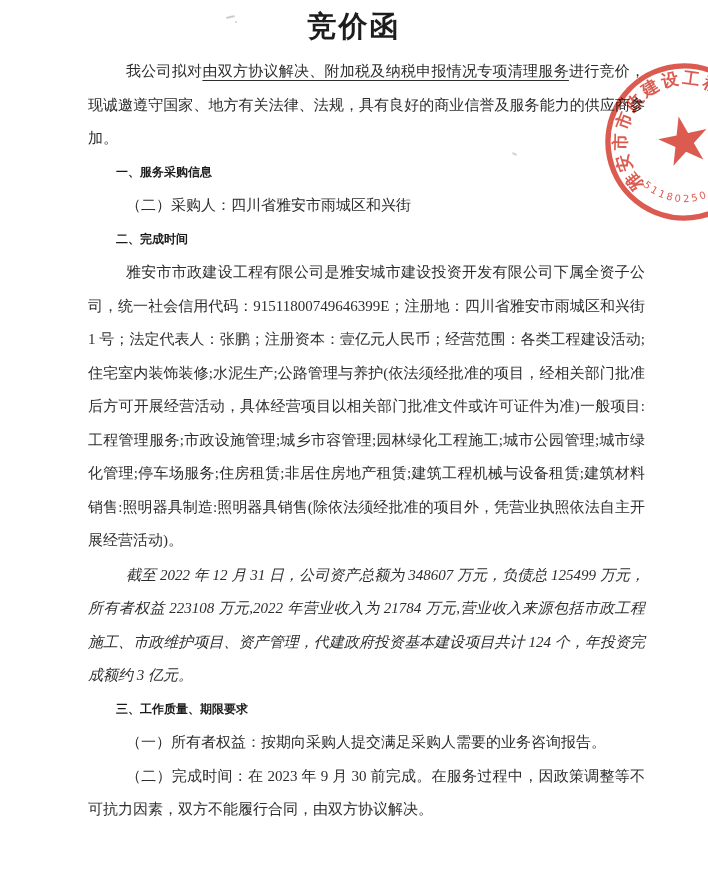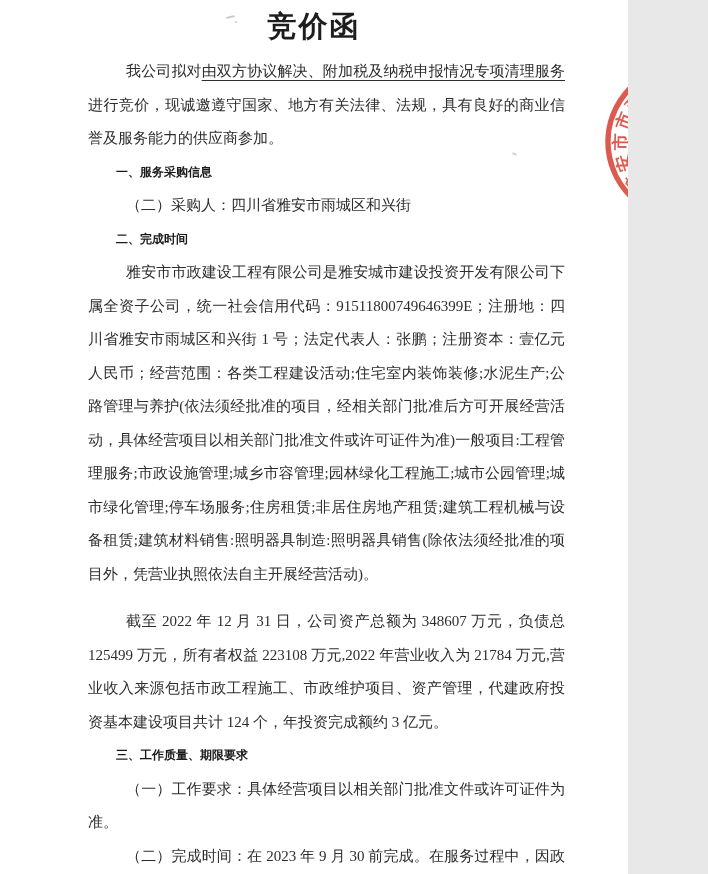--- a/index.html
+++ b/index.html
@@ -1,18 +1,18 @@
 <!DOCTYPE html>
 <html style="--stamp-red: #d5362a;"><head>
 <meta charset="utf-8">
 <style>
   html,body{margin:0;padding:0;background:#e8e8e8;}
   .page{
     position:relative;
-    width:628px;height:874px;
+    width:708px;height:874px;
     background:#ffffff;
     overflow:hidden;
     font-family:"Liberation Serif","DejaVu Serif",serif;
     color:#2d2d2d;
     box-sizing:border-box;
   }
   .doc-title{
     margin:0;
     padding-top:7px;
     text-align:center;
@@ -31,21 +31,21 @@
   }
   .doc-body p, .doc-body h2{margin:0;}
   .doc-body h2{
     font-family:"Liberation Sans","DejaVu Sans",sans-serif;
     font-size:12px;
     font-weight:bold;
     color:#191919;
     text-indent:28px;
   }
   .doc-body p.indent{text-indent:38px;}
-  .doc-body p.mt{margin-top:14px;}
+  .doc-body p.mt{margin-top:1px;font-style:italic;}
   .u{
     text-decoration:underline;
     text-decoration-thickness:1.2px;
     text-underline-offset:4px;
   }
   
   .stamp{
     position:absolute;
     left:584px;top:42px;
     width:200px;height:200px;
@@ -79,21 +79,21 @@
   <h1 class="doc-title">竞价函</h1>
 
   <div class="doc-body">
       <p class="indent"><span>我公司拟对</span><span class="u">由双方协议解决、附加税及纳税申报情况专项清理服务</span><span>进行竞价，现诚邀遵守国家、地方有关法律、法规，具有良好的商业信誉及服务能力的供应商参加。</span></p>
       <h2><span>一、服务采购信息</span></h2>
       <p class="indent"><span>（二）采购人：四川省雅安市雨城区和兴街</span></p>
       <h2><span>二、完成时间</span></h2>
       <p class="indent"><span>雅安市市政建设工程有限公司是雅安城市建设投资开发有限公司下属全资子公司，统一社会信用代码：91511800749646399E；注册地：四川省雅安市雨城区和兴街 1 号；法定代表人：张鹏；注册资本：壹亿元人民币；经营范围：各类工程建设活动;住宅室内装饰装修;水泥生产;公路管理与养护(依法须经批准的项目，经相关部门批准后方可开展经营活动，具体经营项目以相关部门批准文件或许可证件为准)一般项目:工程管理服务;市政设施管理;城乡市容管理;园林绿化工程施工;城市公园管理;城市绿化管理;停车场服务;住房租赁;非居住房地产租赁;建筑工程机械与设备租赁;建筑材料销售:照明器具制造:照明器具销售(除依法须经批准的项目外，凭营业执照依法自主开展经营活动)。</span></p>
       <p class="indent mt"><span>截至 2022 年 12 月 31 日，公司资产总额为 348607 万元，负债总 125499 万元，所有者权益 223108 万元,2022 年营业收入为 21784 万元,营业收入来源包括市政工程施工、市政维护项目、资产管理，代建政府投资基本建设项目共计 124 个，年投资完成额约 3 亿元。</span></p>
       <h2><span>三、工作质量、期限要求</span></h2>
-      <p class="indent"><span>（一）工作要求：具体经营项目以相关部门批准文件或许可证件为准。</span></p>
+      <p class="indent"><span>（一）所有者权益：按期向采购人提交满足采购人需要的业务咨询报告。</span></p>
       <p class="indent"><span>（二）完成时间：在 2023 年 9 月 30 前完成。在服务过程中，因政策调整等不可抗力因素，双方不能履行合同，由双方协议解决。</span></p>
     </div>
 
   <div class="artifact a1"></div>
   <div class="artifact a2"></div>
   <div class="artifact a3"></div>
 
   <svg class="stamp" viewBox="0 0 200 200" width="200" height="200" aria-hidden="true">
     <g transform="rotate(-12 100 100)">
       <circle class="seal-ring" cx="100" cy="100" r="76"></circle>

